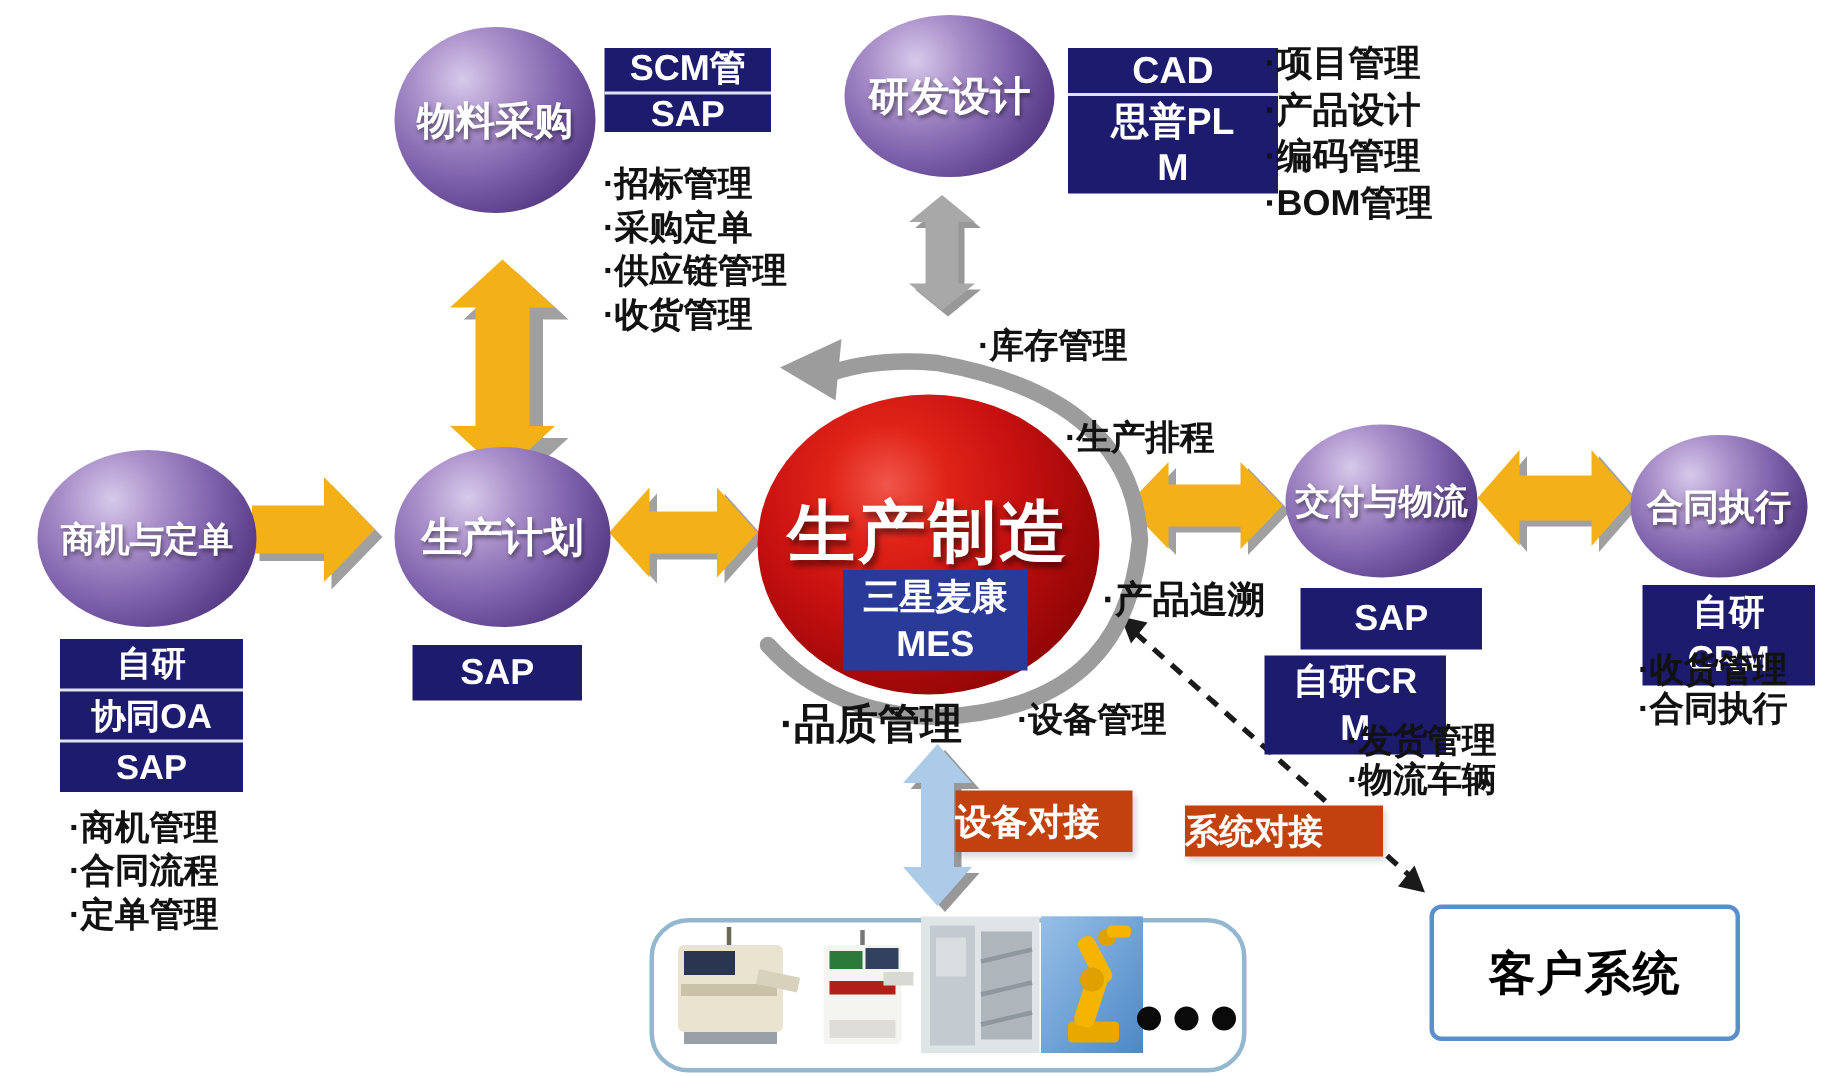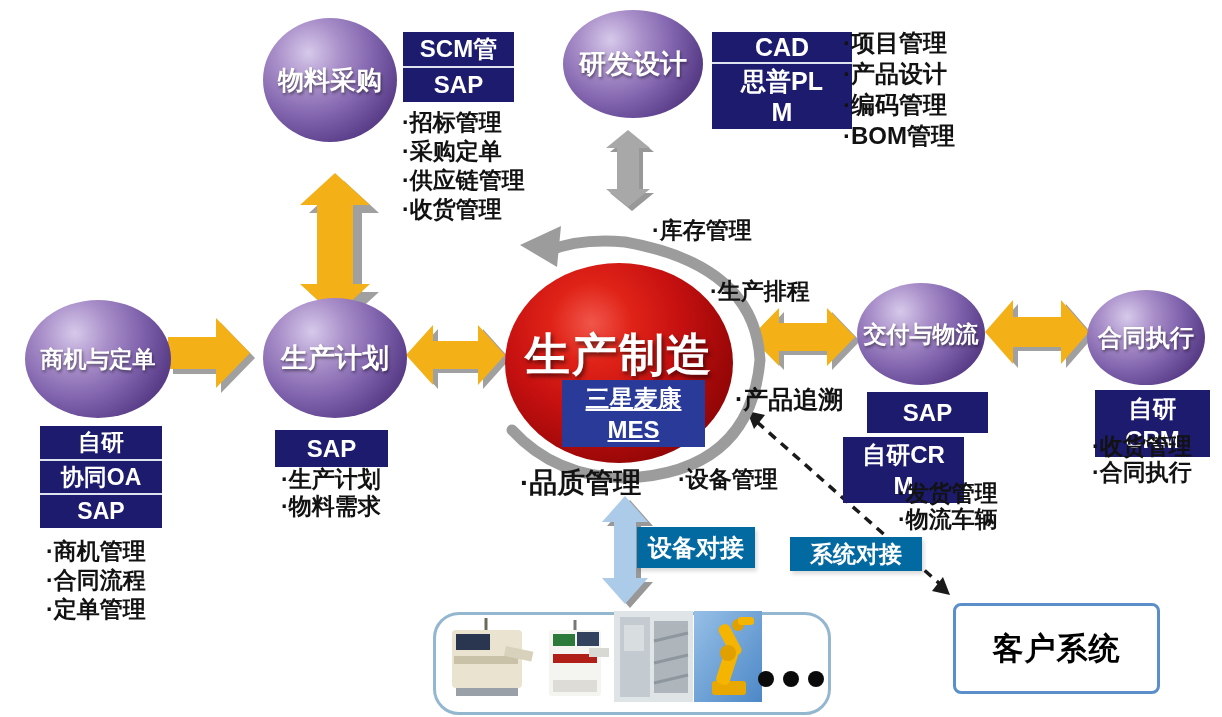--- a/index.html
+++ b/index.html
@@ -14,22 +14,22 @@
 
   .navy{position:absolute;background:#1d1b6e;color:#fff;font-weight:bold;text-align:center;
     display:flex;flex-direction:column;justify-content:center;white-space:pre-line;}
   .navy .row{flex:1;display:flex;align-items:center;justify-content:center;white-space:pre-line;}
   .navy .row + .row{border-top:2px solid #dfe3ef;}
   .navy.mes{background:#2a3a99;}
 
   .bullets{position:absolute;color:#121212;font-weight:bold;white-space:pre-line;}
   .ring-label{position:absolute;color:#121212;font-weight:bold;white-space:nowrap;}
 
-  .blabel{position:absolute;background:#0369a1;color:#fff;font-weight:bold;
-    display:flex;align-items:center;justify-content:center;box-shadow:2px 3px 4px rgba(0,0,0,.15);}
+  .blabel{position:absolute;background:#c2410c;color:#fff;font-weight:bold;
+    display:flex;align-items:center;justify-content:flex-start;box-shadow:2px 3px 4px rgba(0,0,0,.15);}
 
   .rounded-frame{position:absolute;background:#fff;border:3px solid #94b7d0;border-radius:26px;}
   .customer-box{position:absolute;background:#fff;border:3px solid #5b8fc9;border-radius:8px;
     display:flex;align-items:center;justify-content:center;color:#000;font-weight:bold;}
 
   .machine{position:absolute;}
   .dots{position:absolute;display:flex;gap:9px;}
   .dots i{width:16px;height:16px;border-radius:50%;background:#0a0a0a;display:block;}
 
   svg{position:absolute;overflow:visible;}
@@ -111,21 +111,21 @@
   </div>
 
   <div class="sphere" style="left:857px;top:283px;width:128px;height:102px;font-size:23px;">
     <span>交付与物流</span>
   </div>
 
   <div class="sphere" style="left:1087px;top:290px;width:118px;height:95px;font-size:24px;">
     <span>合同执行</span>
   </div>
 
-  <div class="navy" style="left:403px;top:32px;width:111px;height:70px;font-size:24px;">
+  <div class="navy" style="left:403px;top:32px;width:111px;height:56px;font-size:24px;">
     <div class="row">SCM管</div>
     <div class="row">SAP</div>
   </div>
 
   <div class="navy" style="left:712px;top:32px;width:140px;height:97px;font-size:25px;">
     <div class="row" style="flex:0 0 30px;">CAD</div>
     <div class="row" style="line-height:31px;">思普PL
 M</div>
   </div>
 
@@ -146,41 +146,39 @@
   <div class="navy" style="left:843px;top:437px;width:121px;height:66px;font-size:24px;line-height:31px;">
     <div class="row">自研CR
 M</div>
   </div>
 
   <div class="navy" style="left:1095px;top:390px;width:115px;height:67px;font-size:24px;line-height:31px;">
     <div class="row">自研
 CRM</div>
   </div>
 
-  <div class="navy mes" style="left:562px;top:380px;width:143px;height:67px;font-size:24px;line-height:31px;text-decoration:underline;">
+  <div class="navy mes" style="left:562px;top:380px;width:123px;height:67px;font-size:24px;line-height:31px;">
     <div class="row">三星麦康
 MES</div>
   </div>
 
   <div class="bullets" style="left:402px;top:108px;font-size:23px;line-height:29px;">·招标管理
 ·采购定单
 ·供应链管理
 ·收货管理</div>
 
   <div class="bullets" style="left:843px;top:27px;font-size:24px;line-height:31px;">·项目管理
 ·产品设计
 ·编码管理
 ·BOM管理</div>
 
   <div class="bullets" style="left:46px;top:537px;font-size:23px;line-height:29px;">·商机管理
 ·合同流程
 ·定单管理</div>
 
-  <div class="bullets" style="left:281px;top:466px;font-size:23px;line-height:27px;">·生产计划
-·物料需求</div>
 
   <div class="bullets" style="left:898px;top:480px;font-size:23px;line-height:26px;">·发货管理
 ·物流车辆</div>
 
   <div class="bullets" style="left:1092px;top:433px;font-size:23px;line-height:26px;">·收货管理
 ·合同执行</div>
 
   <div class="ring-label" style="left:652px;top:215px;font-size:23px;">·库存管理</div>
   <div class="ring-label" style="left:710px;top:276px;font-size:23px;">·生产排程</div>
   <div class="ring-label" style="left:735px;top:383px;font-size:25px;">·产品追溯</div>

